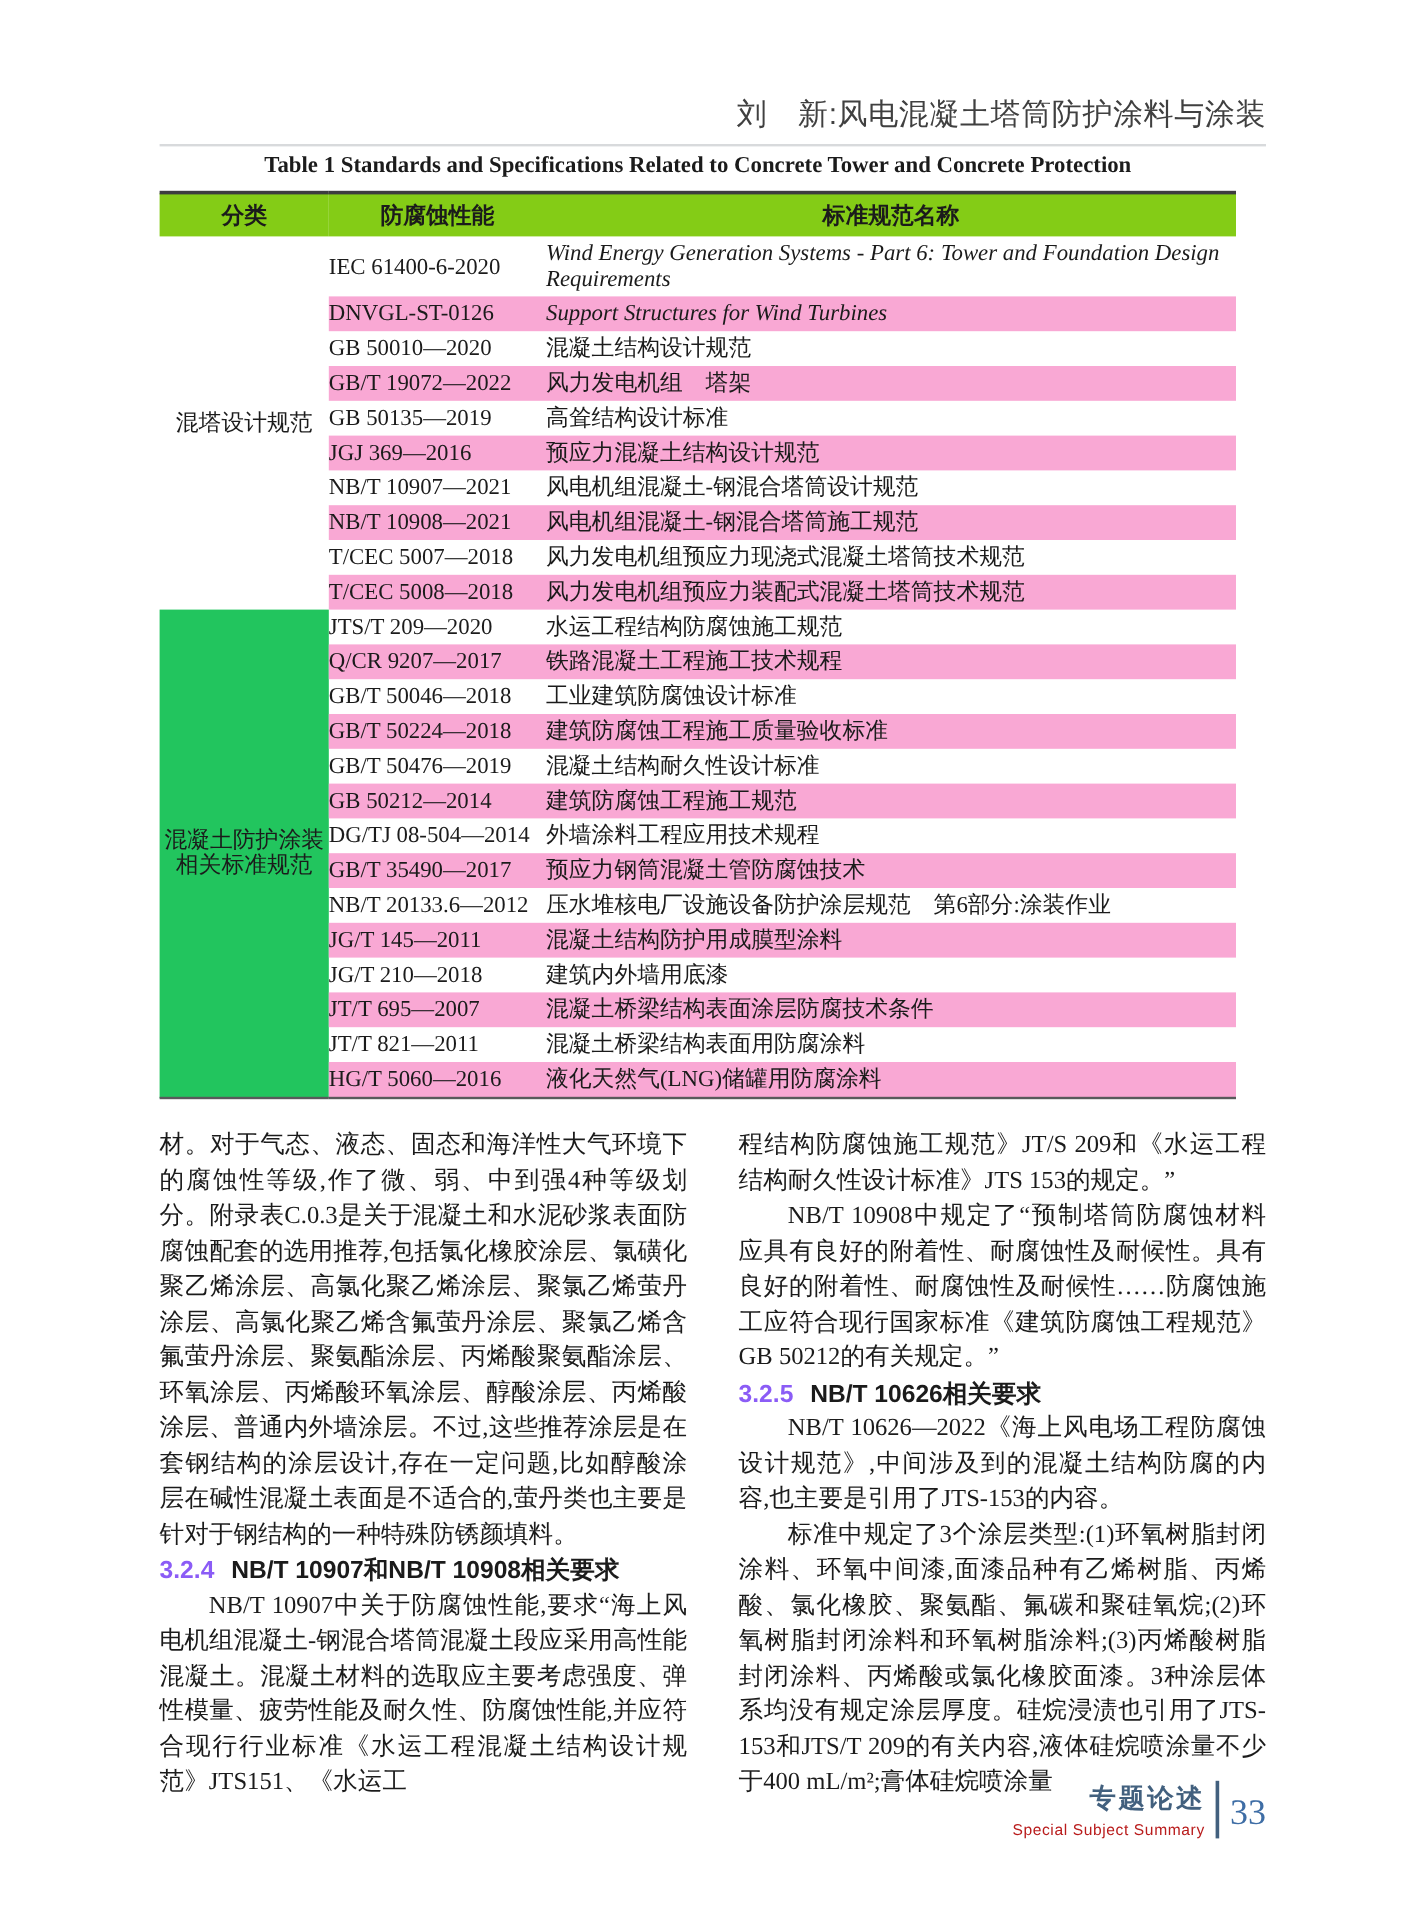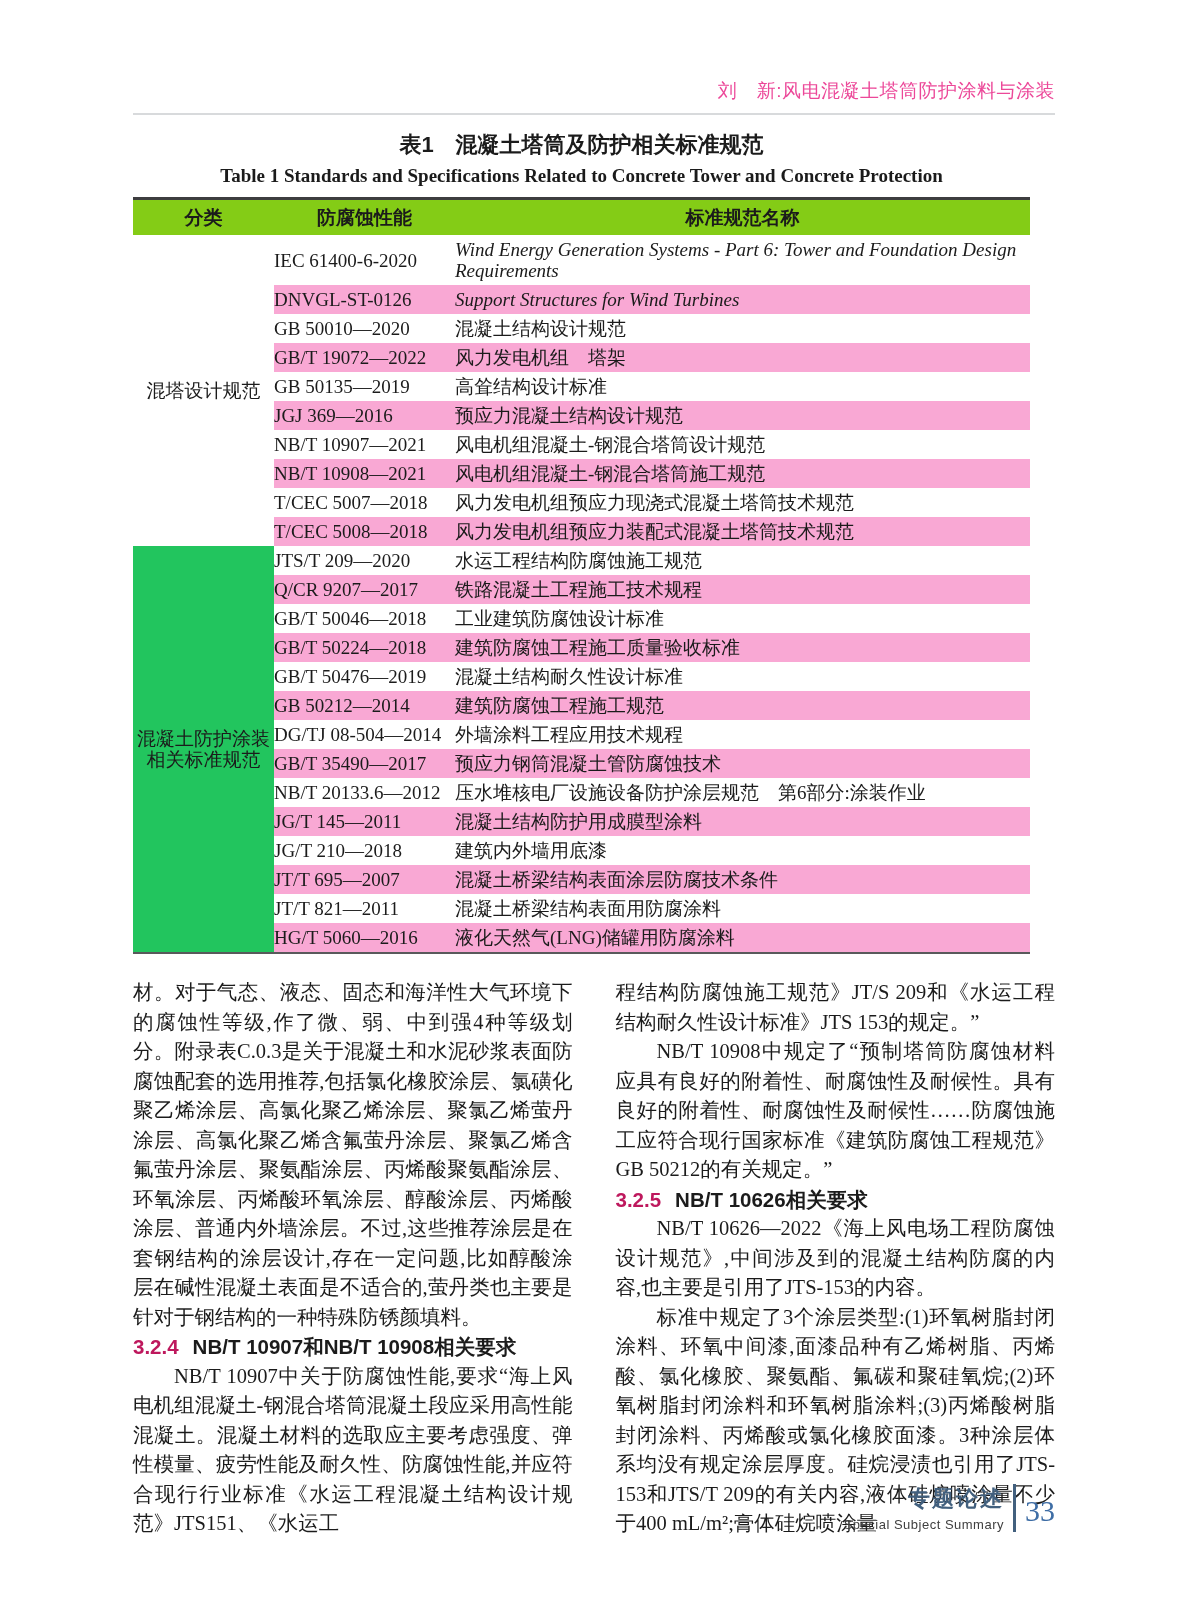--- a/index.html
+++ b/index.html
@@ -7,21 +7,21 @@
   body {
     width:1187px; height:1600px; position:relative; overflow:hidden;
     font-family:"Liberation Serif","DejaVu Serif",serif; color:#1b1b1b;
   }
   .page-inner { position:absolute; left:133px; top:0; width:922px; }
 
   
   .running-head {
     margin-top:78px; text-align:right;
     font-family:"Liberation Sans","DejaVu Sans",sans-serif;
-    font-size:19px; color:#ec4899; letter-spacing:0.5px;
+    font-size:25px; color:#404040; letter-spacing:0.5px;
   }
   .head-rule { height:2px; background:#d8dadc; margin-top:9px; }
 
   
   .table-wrap { width:897px; }
   .tbl-title-cn {
     margin-top:15px; text-align:center; font-weight:bold; font-size:22px;
     font-family:"Liberation Sans","DejaVu Sans",sans-serif;
   }
   .tbl-title-en {
@@ -49,46 +49,45 @@
 
   
   .body-cols { margin-top:24px; display:flex; gap:43px; }
   .col { width:444px; font-size:20.5px; line-height:29.5px; text-align:justify; }
   .col p { margin:0; }
   .col p.ind { text-indent:2em; }
   .sec-head {
     font-family:"Liberation Sans","DejaVu Sans",sans-serif; font-weight:bold;
     font-size:20.5px; line-height:29.5px; text-align:left;
   }
-  .sec-num { color:#be185d; margin-right:14px; }
+  .sec-num { color:#8b5cf6; margin-right:14px; }
 
   
   .footer { position:absolute; right:132px; top:1484px; display:flex; }
   .f-text { text-align:right; margin-right:9px; }
   .f-cn {
     font-family:"Liberation Sans","DejaVu Sans",sans-serif; font-weight:bold;
     font-size:22px; color:#42607e; letter-spacing:2px;
   }
   .f-en {
     font-family:"Liberation Sans","DejaVu Sans",sans-serif; font-size:13px;
-    color:#404040; margin-top:3px; letter-spacing:0.5px;
+    color:#b91c1c; margin-top:3px; letter-spacing:0.5px;
   }
   .f-bar { width:3px; height:48px; background:#42607e; margin-right:9px; }
   .f-num { font-size:30px; color:#3e6da5; font-family:"Liberation Serif","DejaVu Serif",serif; padding-top:10px; }
 </style>
 </head>
 <body>
 
 <div class="page-inner">
 
   <div class="running-head">刘　新:风电混凝土塔筒防护涂料与涂装</div>
   <div class="head-rule"></div>
 
   <div class="table-wrap">
-    <div class="tbl-title-cn">表1　混凝土塔筒及防护相关标准规范</div>
     <div class="tbl-title-en">Table 1  Standards and Specifications Related to Concrete Tower and Concrete Protection</div>
 
     <table class="std">
       <colgroup>
           <col style="width:141px">
           <col style="width:181px">
           <col style="width:575px">
         </colgroup>
       <thead>
         <tr>

